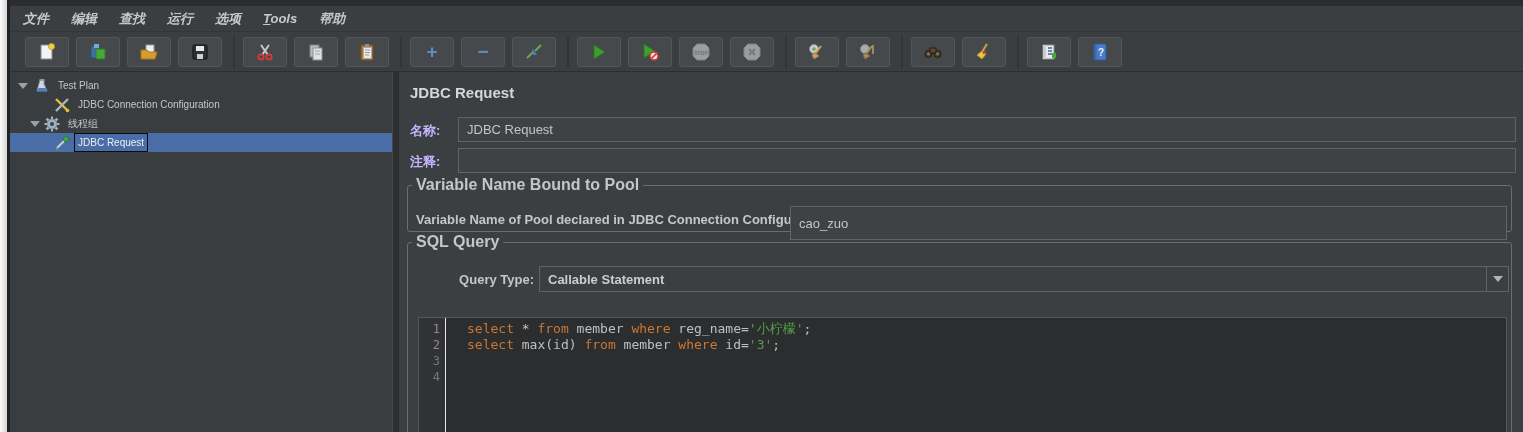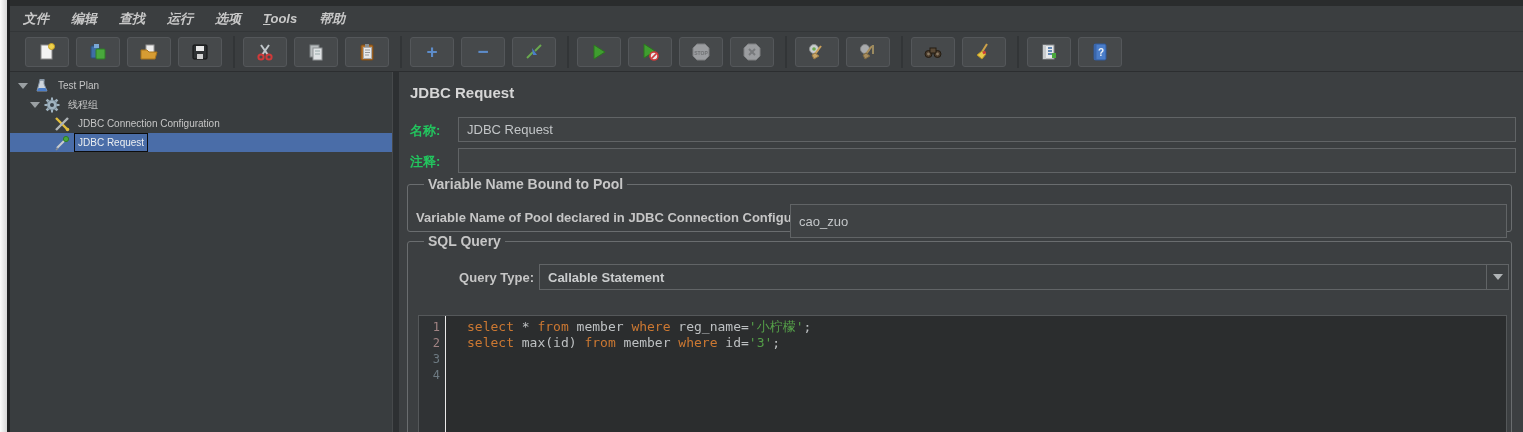--- a/index.html
+++ b/index.html
@@ -40,31 +40,31 @@
   .trow.selected { background:#4a6da8; color:#eceff1; }
   .trow.selected .tlabel { outline:1px solid #0c0c0c; }
   .tlabel { padding:0 3px; line-height:17px; }
   .arrow-down { width:0; height:0; border-left:5px solid transparent;
     border-right:5px solid transparent; border-top:6px solid #9aa0a3; flex:none; }
   .ticon { width:16px; height:16px; flex:none; margin-right:5px; }
 
   
   #main { left:399px; right:0; top:72px; bottom:0; background:#3c3f41; }
   #panel-title { left:11px; top:12px; font-size:15px; font-weight:bold; color:#d6d6d6; }
-  .frow-label { font-size:13px; font-weight:bold; color:#22c55e; }
+  .frow-label { font-size:13px; font-weight:bold; color:#c4b5fd; }
   .tfield { background:#3f4244; border:1px solid #616466; color:#c3c6c8;
     font-size:13px; font-family:"Liberation Sans","DejaVu Sans",sans-serif;
     padding:0 8px; outline:none; }
   #name-label { left:11px; top:50px; }
   #name-input { left:59px; right:7px; top:45px; height:25px; width:auto; }
   #comment-label { left:11px; top:81px; }
   #comment-input { left:59px; right:7px; top:76px; height:25px; width:auto; }
 
   fieldset { position:absolute; border:1px solid #6a6d6f; border-radius:3px; }
-  legend { font-size:14px; font-weight:bold; color:#c6c6c6; padding:0 4px; margin-left:16px; }
+  legend { font-size:16px; font-weight:bold; color:#c6c6c6; padding:0 4px; margin-left:4px; }
   #pool-group { left:8px; right:11px; top:104px; height:56px; }
   #pool-label { position:absolute; left:8px; top:18px; font-size:13px; font-weight:bold; color:#c6c6c6; }
   #pool-input { position:absolute; left:382px; right:4px; top:12px; height:34px; width:auto; }
   #sql-group { left:8px; right:11px; top:161px; bottom:-8px; }
 
   #qt-label { position:absolute; left:0; top:21px; width:126px; text-align:right;
     font-size:13px; font-weight:bold; color:#c6c6c6; }
   #qt-combo { position:absolute; left:131px; right:2px; top:15px; height:26px;
     border:1px solid #616466; background:#3c3f41; display:flex; align-items:stretch; }
   #qt-value { flex:1; display:flex; align-items:center; padding-left:8px;
@@ -295,46 +295,46 @@
       <span style="width:6px"></span>
     <svg class="ticon" viewBox="0 0 16 16">
       <path d="M6 2 L10 2 L10 6 L13 13 L3 13 Z" fill="#cfd6dd" stroke="#8796a5"></path>
       <path d="M4.5 10 L11.5 10 L13 13 L3 13 Z" fill="#4a7dc9"></path>
       <rect x="5.5" y="1" width="5" height="1.6" fill="#8796a5"></rect>
     </svg>
     <span class="tlabel">Test Plan</span>
   </div>
 
   <div class="trow">
+    <span style="width:44px"></span>
+    <svg class="ticon" viewBox="0 0 16 16">
+      <line x1="2" y1="2" x2="14" y2="14" stroke="#e0bd3c" stroke-width="2.4"></line>
+      <line x1="14" y1="2" x2="2" y2="14" stroke="#aeb4b8" stroke-width="2.4"></line>
+      <circle cx="13.5" y="13.5" cy="13.5" r="1.8" fill="#e0bd3c"></circle>
+    </svg>
+    <span class="tlabel">JDBC Connection Configuration</span>
+  </div>
+
+  <div class="trow">
     <span style="width:20px"></span>
       <span class="arrow-down"></span>
       <span style="width:4px"></span>
     <svg class="ticon" viewBox="0 0 16 16">
       <circle cx="8" cy="8" r="5" fill="#9fb2bf" stroke="#6f8290"></circle>
       <circle cx="8" cy="8" r="2" fill="#39424a"></circle>
       <rect x="7" y="0.5" width="2" height="3" fill="#9fb2bf"></rect>
       <rect x="7" y="12.5" width="2" height="3" fill="#9fb2bf"></rect>
       <rect x="0.5" y="7" width="3" height="2" fill="#9fb2bf"></rect>
       <rect x="12.5" y="7" width="3" height="2" fill="#9fb2bf"></rect>
       <rect x="2.2" y="2.2" width="2.6" height="2.6" fill="#9fb2bf" transform="rotate(45 3.5 3.5)"></rect>
       <rect x="11.2" y="2.2" width="2.6" height="2.6" fill="#9fb2bf" transform="rotate(45 12.5 3.5)"></rect>
       <rect x="2.2" y="11.2" width="2.6" height="2.6" fill="#9fb2bf" transform="rotate(45 3.5 12.5)"></rect>
       <rect x="11.2" y="11.2" width="2.6" height="2.6" fill="#9fb2bf" transform="rotate(45 12.5 12.5)"></rect>
     </svg>
     <span class="tlabel">线程组</span>
-  </div>
-
-  <div class="trow">
-    <span style="width:44px"></span>
-    <svg class="ticon" viewBox="0 0 16 16">
-      <line x1="2" y1="2" x2="14" y2="14" stroke="#e0bd3c" stroke-width="2.4"></line>
-      <line x1="14" y1="2" x2="2" y2="14" stroke="#aeb4b8" stroke-width="2.4"></line>
-      <circle cx="13.5" y="13.5" cy="13.5" r="1.8" fill="#e0bd3c"></circle>
-    </svg>
-    <span class="tlabel">JDBC Connection Configuration</span>
   </div>
 
   <div class="trow selected">
     <span style="width:44px"></span>
     <svg class="ticon" viewBox="0 0 16 16">
       <line x1="3" y1="13" x2="11" y2="5" stroke="#c9ccce" stroke-width="2.2"></line>
       <circle cx="12" cy="4" r="2.6" fill="#49a83c" stroke="#2f7d26"></circle>
       <line x1="2" y1="15" x2="4" y2="13" stroke="#8a8d8f" stroke-width="1.6"></line>
     </svg>
     <span class="tlabel">JDBC Request</span>

